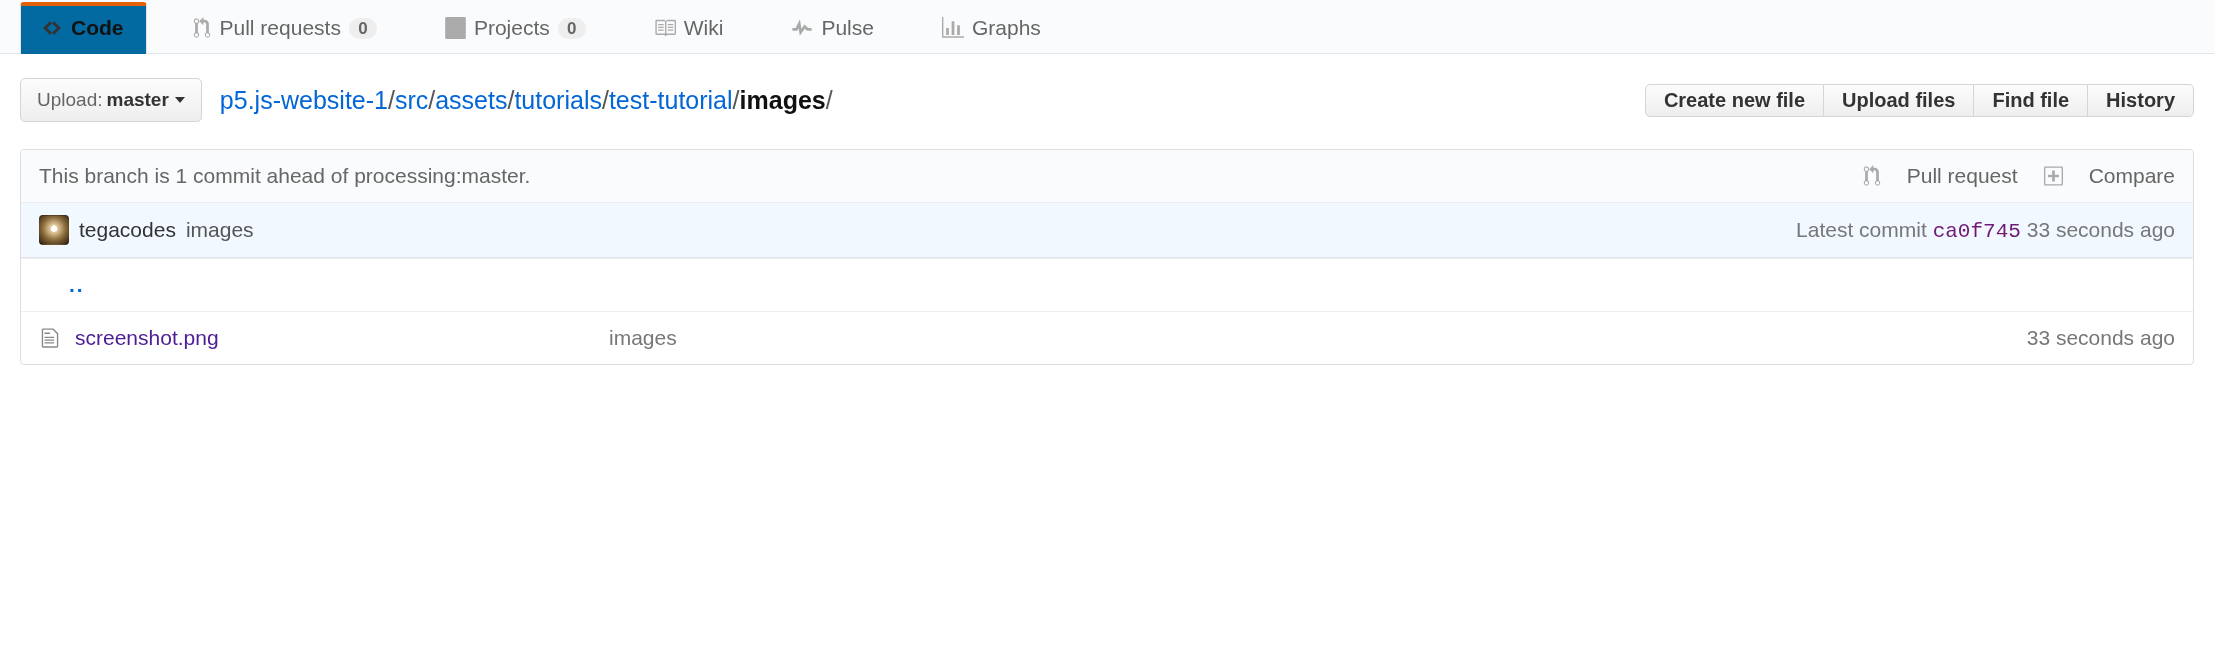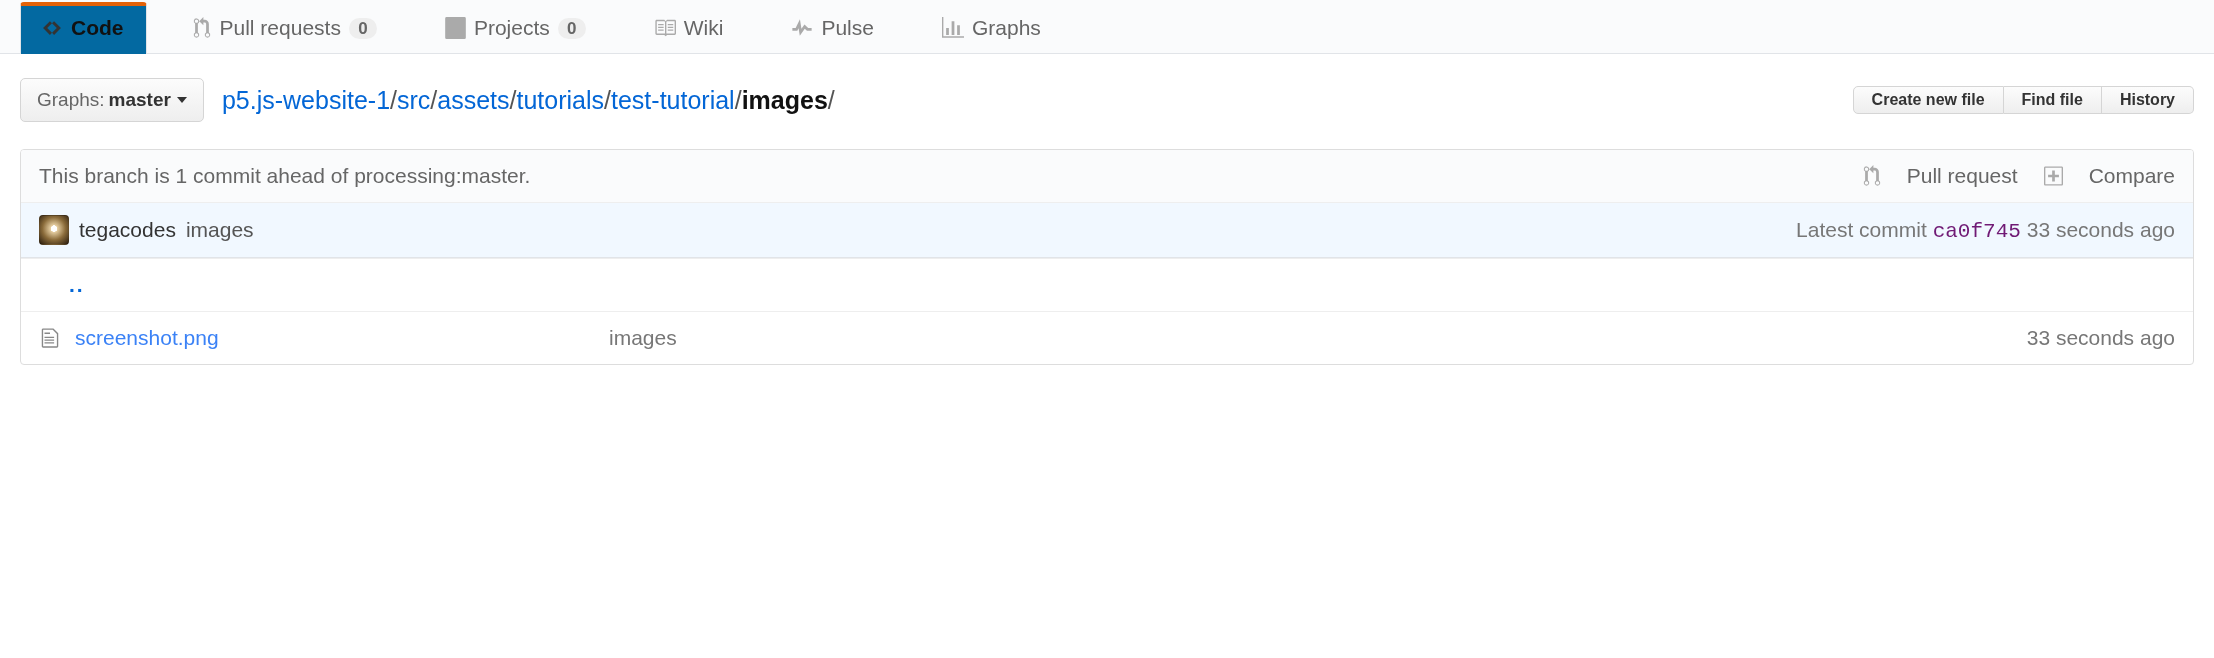--- a/index.html
+++ b/index.html
@@ -91,21 +91,21 @@
     display:flex;
     flex-wrap:wrap;
     align-items:flex-end;
   }
   .breadcrumb a { color:#0366d6; text-decoration:none; cursor:pointer;}
   .breadcrumb .sep { color:#555;}
   .breadcrumb .final { color:#111; font-weight:600;}
   .btn-group { display:flex;}
   .btn {
     padding: 4px 18px;
-    font-size: 16px;
+    font-size: 20px;
     font-weight:600;
     color:#333;
     background: linear-gradient(#fcfcfc,#eee);
     border:1px solid #d5d5d5;
     cursor:pointer;
   }
   .btn-group .btn:not(:first-child){ border-left:none;}
   .btn-group .btn:first-child{ border-radius:5px 0 0 5px;}
   .btn-group .btn:last-child{ border-radius:0 5px 5px 0;}
 
@@ -156,21 +156,21 @@
     display:flex;
     align-items:center;
     padding: 14px 18px;
     font-size:21px;
     border-top:1px solid #eee;
     gap:14px;
   }
   .file-row:first-of-type{ border-top:none; }
   .file-row .icon{width:22px; display:flex; justify-content:center;}
   .file-row .icon svg{ fill:#888;}
-  .file-row .name{ color:#3b82f6; cursor:pointer; min-width:520px;}
+  .file-row .name{ color:#4c1d95; cursor:pointer; min-width:520px;}
   .file-row .name.updots{ color:#0366d6; font-weight:700; letter-spacing:2px; padding-left:30px; cursor:pointer;}
   .file-row .message{ color:#777; flex:1;}
   .file-row .age{ color:#777; margin-left:auto;}
 </style>
 </head>
 <body>
 
 <div class="scaler">
 
   <nav class="reponav">
@@ -209,21 +209,21 @@
     <div class="reponav-item">
       <svg width="22" height="22" viewBox="0 0 16 16">
           <path d="M16 14v1H0V0h1v14h15zM5 13H3V8h2v5zm4 0H7V3h2v10zm4 0h-2V6h2v7z"></path>
         </svg>
       <span>Graphs</span>
     </div>
   </nav>
 
   <div class="file-nav">
     <button class="branch-btn">
-      <span class="label">Graphs:</span>
+      <span class="label">Upload:</span>
       <span class="value">master</span>
       <span class="caret"></span>
     </button>
 
     <nav class="breadcrumb">
       <a>p5.js-website-1</a>
       <span class="sep">/</span>
       <a>src</a>
       <span class="sep">/</span>
       <a>assets</a>
@@ -231,20 +231,21 @@
       <a>tutorials</a>
       <span class="sep">/</span>
       <a>test-tutorial</a>
       <span class="sep">/</span>
       <span class="final">images</span>
       <span class="sep">/</span>
     </nav>
 
     <div class="btn-group">
       <button class="btn">Create new file</button>
+      <button class="btn">Upload files</button>
       <button class="btn">Find file</button>
       <button class="btn">History</button>
     </div>
   </div>
 
   <div class="files-wrap">
 
     <div class="branch-info">
       <span>This branch is 1 commit ahead of processing:master.</span>
       <span class="spacer"></span>

